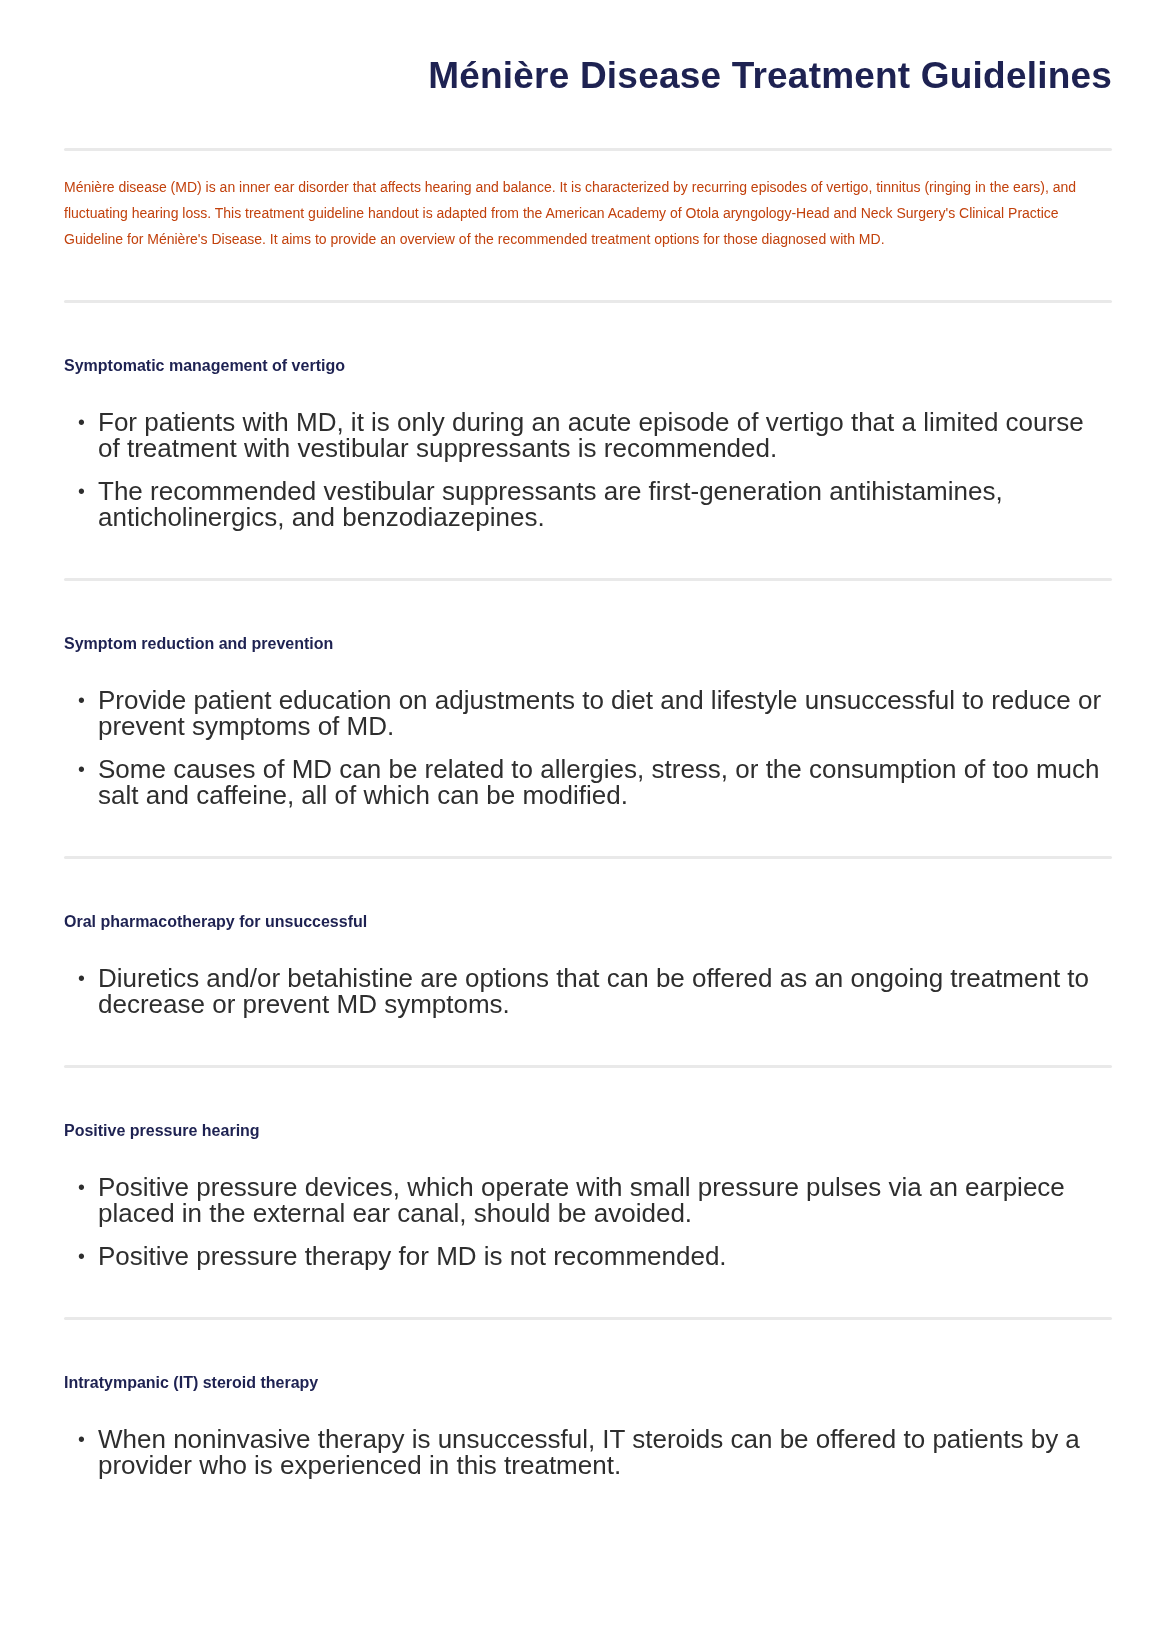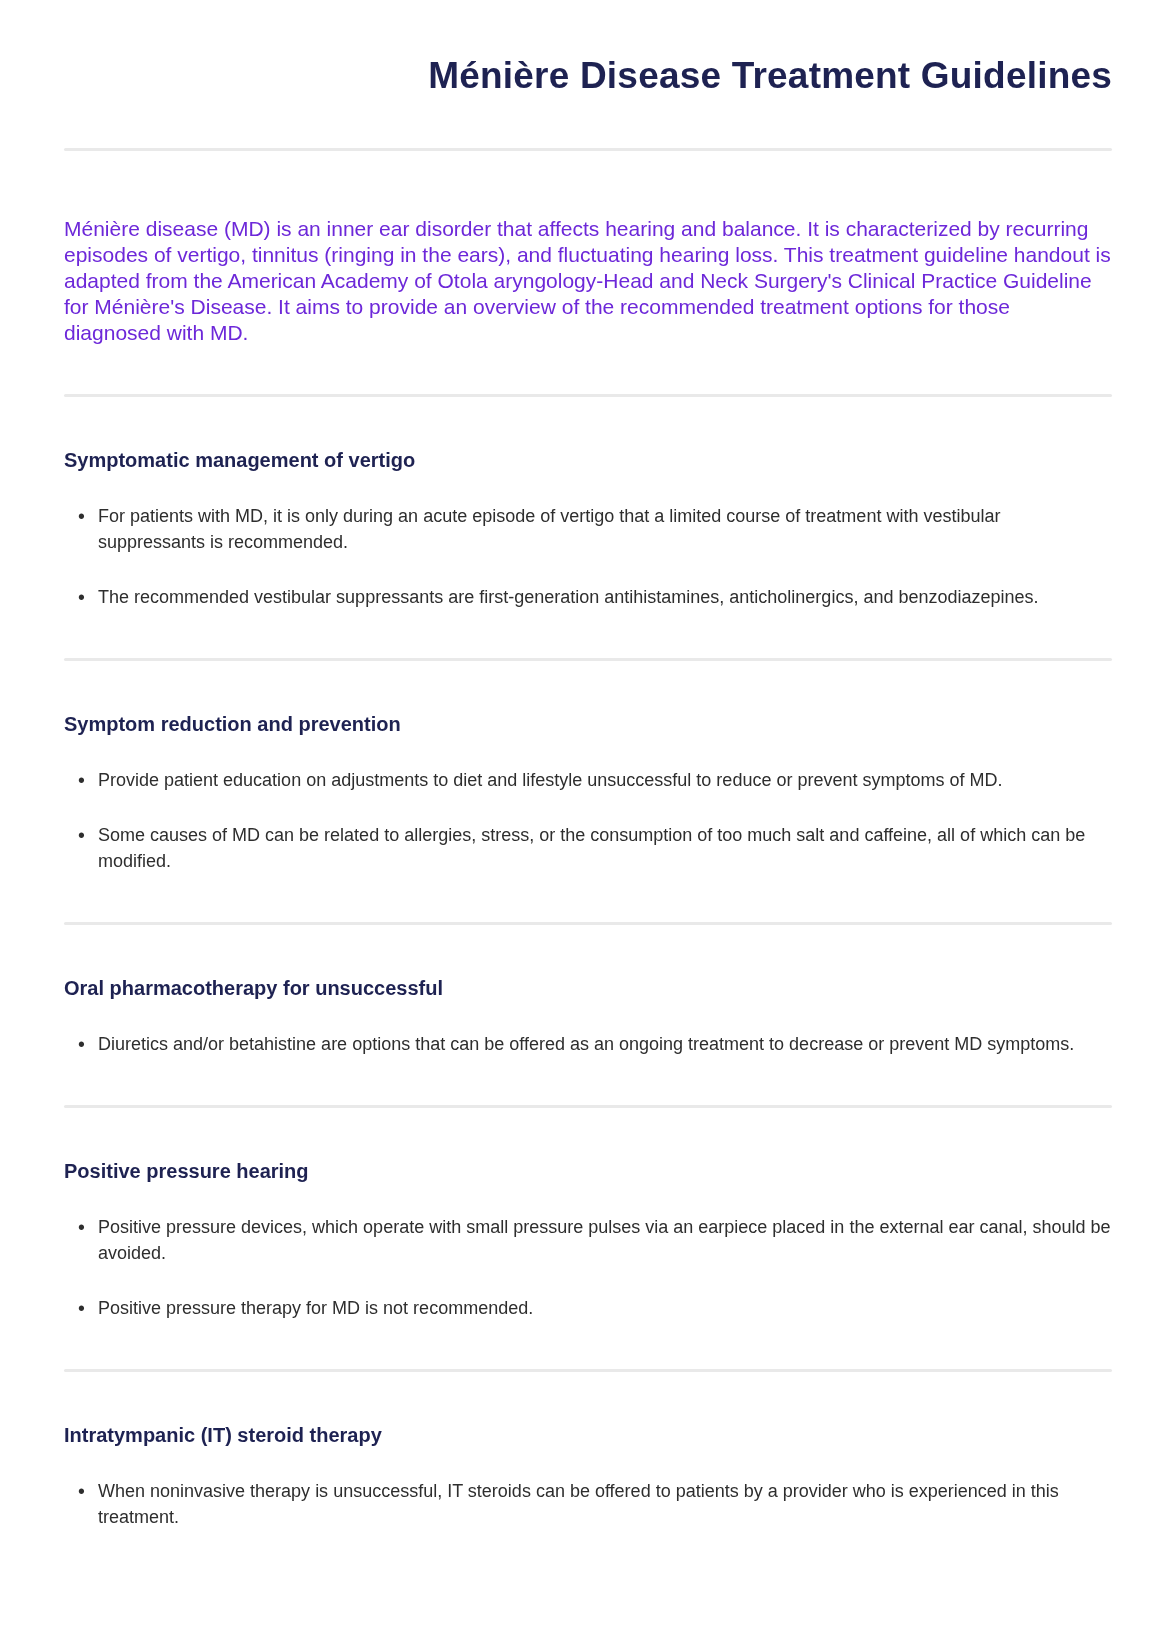--- a/index.html
+++ b/index.html
@@ -27,44 +27,44 @@
   }
   hr.divider {
     border: none;
     height: 3px;
     background: #e9e9e9;
     border-radius: 2px;
     margin: 48px 0 0 0;
   }
   hr.divider.after-title { margin-top: 50px; }
   p.intro {
-    margin-top: 65px;
-    font-size: 21px;
+    margin-top: 23px;
+    font-size: 14px;
     line-height: 26px;
-    color: #6d28d9;
+    color: #c2410c;
   }
   section h2.section-heading {
     margin-top: 48px;
-    font-size: 20px;
+    font-size: 16px;
     line-height: 30px;
     font-weight: bold;
     color: #1e2252;
   }
   section ul.bullet-list {
     margin-top: 28px;
     list-style: none;
   }
   section ul.bullet-list li {
     position: relative;
     padding-left: 34px;
-    font-size: 18px;
+    font-size: 26px;
     line-height: 26px;
     color: #2e2e2e;
   }
-  section ul.bullet-list li + li { margin-top: 29px; }
+  section ul.bullet-list li + li { margin-top: 17px; }
   section ul.bullet-list li::before {
     content: "\2022";
     position: absolute;
     left: 14px;
     top: 0;
     color: #2e2e2e;
     font-size: 19.5px;
   }
 </style>
 </head>

